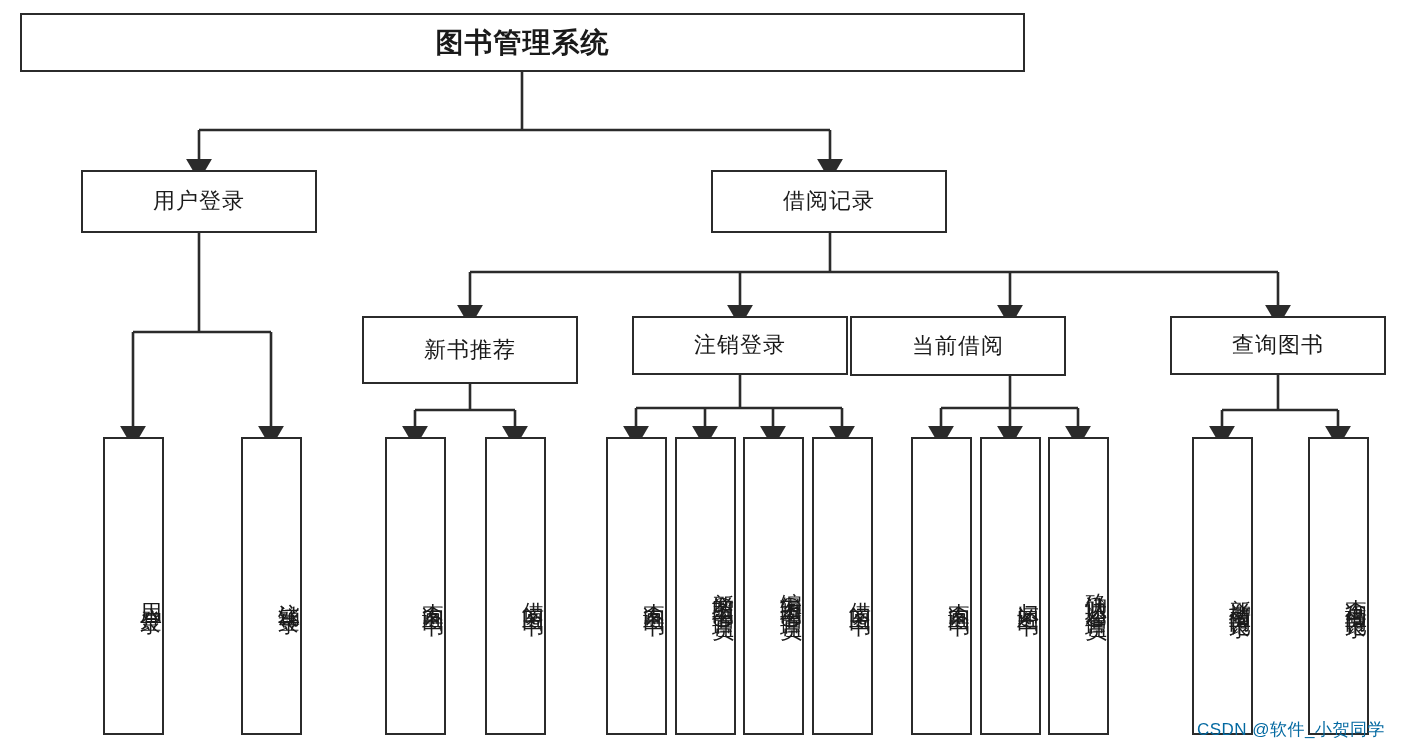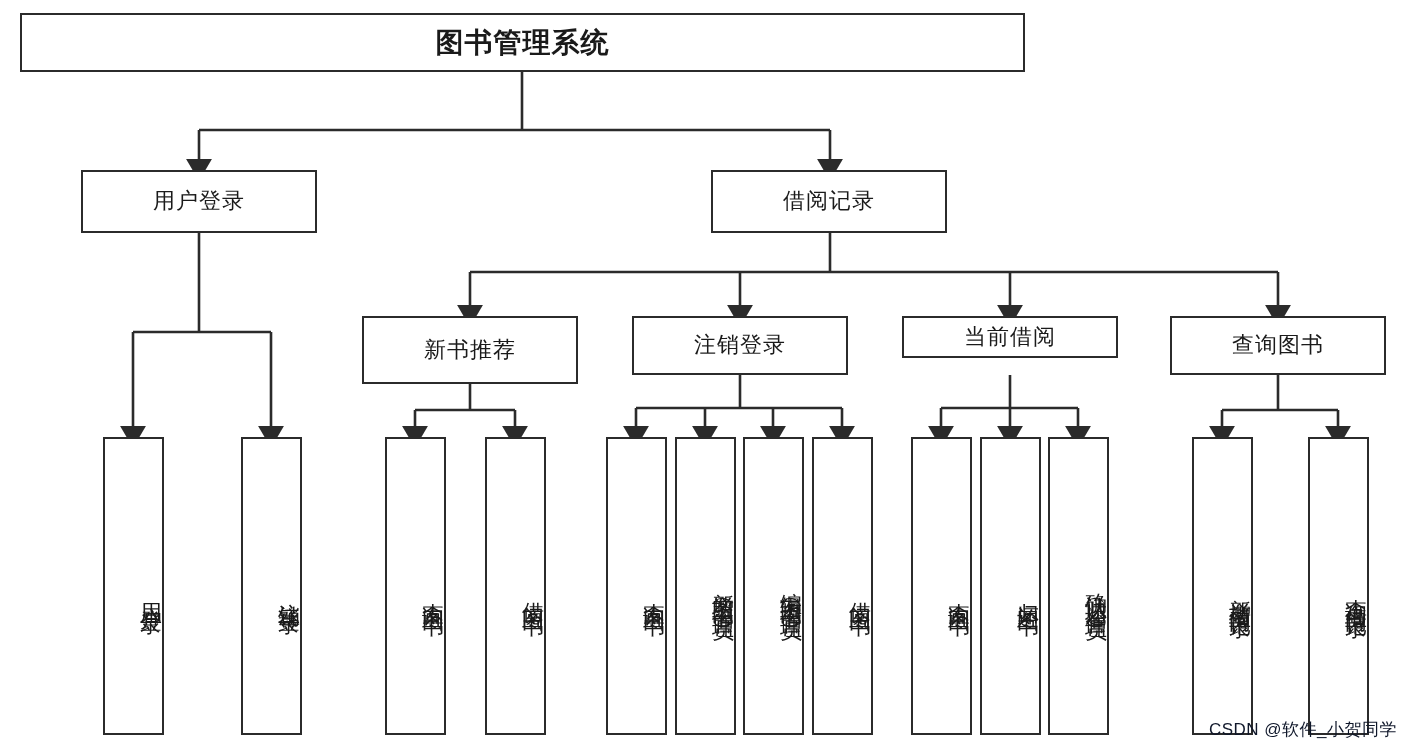--- a/index.html
+++ b/index.html
@@ -53,24 +53,24 @@
   svg.links {
     position: absolute;
     left: 0;
     top: 0;
     width: 1405px;
     height: 747px;
     pointer-events: none;
   }
   .watermark {
     position: absolute;
-    right: 8px;
+    right: 20px;
     bottom: 6px;
     font-size: 17px;
-    color: #0f172a;
+    color: #0369a1;
     letter-spacing: 0.5px;
     white-space: nowrap;
   }
 </style>
 </head>
 <body>
 
 <div id="canvas">
 
   <svg class="links" viewBox="0 0 1405 747">
@@ -136,21 +136,21 @@
   </div>
 
   <div class="node horiz" style="left:362px; top:316px; width:216px; height:68px;">
     <span>新书推荐</span>
   </div>
 
   <div class="node horiz" style="left:632px; top:316px; width:216px; height:59px;">
     <span>注销登录</span>
   </div>
 
-  <div class="node horiz" style="left:902px; top:316px; width:216px; height:42px;">
+  <div class="node horiz" style="left:850px; top:316px; width:216px; height:60px;">
     <span>当前借阅</span>
   </div>
 
   <div class="node horiz" style="left:1170px; top:316px; width:216px; height:59px;">
     <span>查询图书</span>
   </div>
 
   <div class="node leaf" style="left:103px; top:437px; width:61px; height:298px;">
     <span class="vtext">用户登录</span>
   </div>

